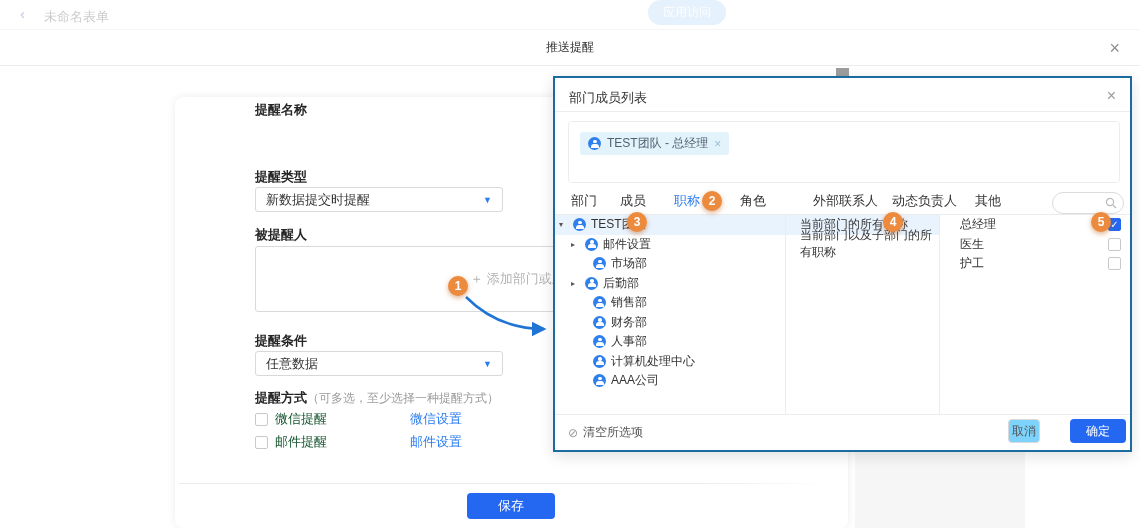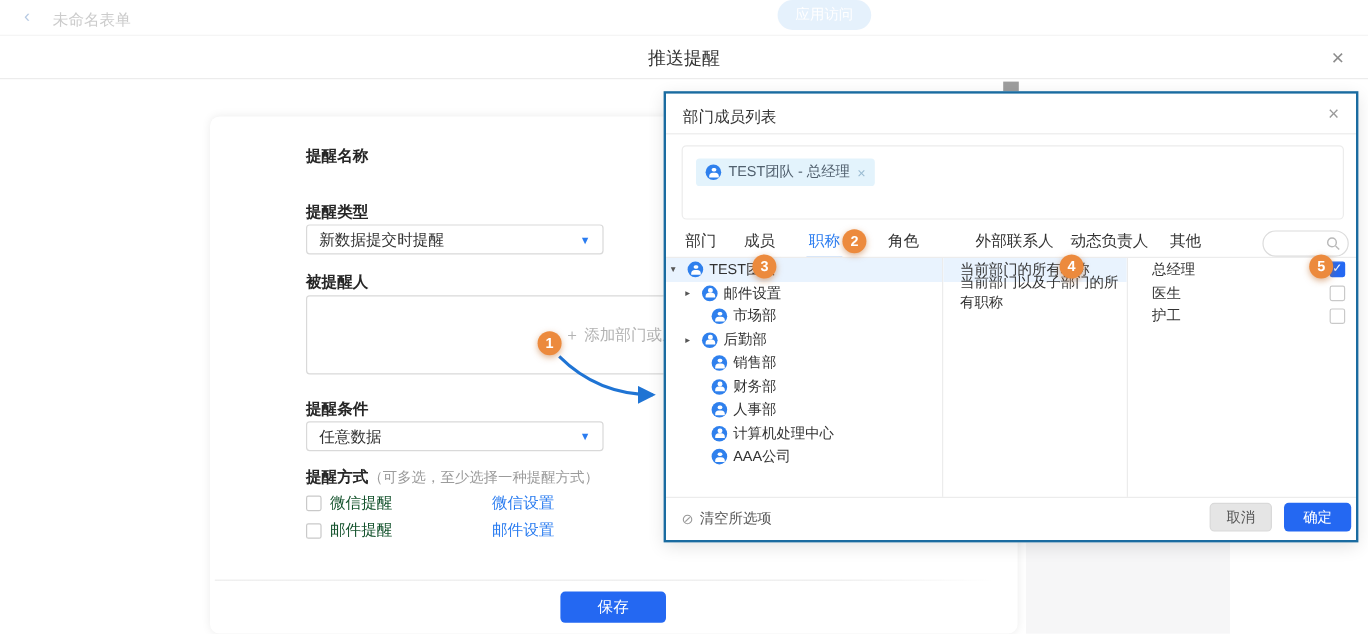--- a/index.html
+++ b/index.html
@@ -19,21 +19,21 @@
     font-size:7px; color:#c4c4c4; display:flex; align-items:center; justify-content:center; }
   .q-icon { width:13px; height:13px; border:1px solid #cfcfcf; border-radius:50%;
     font-size:9px; color:#c4c4c4; display:flex; align-items:center; justify-content:center; }
   .avatar { width:22px; height:22px; border-radius:50%;
     background:radial-gradient(circle at 35% 30%, #f8ecd8 0 30%, #eccfa8 60%, #ddb389); }
 
   
   #modal-header { position:absolute; left:0; top:30px; width:1140px; height:36px;
     background:#fff; border-bottom:1px solid #ececec; }
   #modal-title { position:absolute; left:0; top:9px; width:1140px; text-align:center;
-    font-size:15px; color:#333; }
+    font-size:12px; color:#333; }
   #modal-close { position:absolute; right:20px; top:8px; font-size:18px; color:#8c8c8c; cursor:pointer; }
 
   
   #card { position:absolute; left:175px; top:97px; width:673px; height:431px;
     background:#fff; border-radius:8px; box-shadow:0 0 8px rgba(0,0,0,.08); z-index:2; }
   .flabel { position:absolute; font-size:13px; font-weight:bold; color:#262626; }
   .fnote { font-weight:normal; color:#9b9b9b; font-size:12px; }
   .tbox { position:absolute; border:1px solid #d9d9d9; border-radius:3px; background:#fff;
     font-size:13px; color:#333; display:flex; align-items:center; padding:0 10px; }
   .caret-dn { position:absolute; right:10px; font-size:9px; color:#2a7cf0; }
@@ -95,22 +95,22 @@
   .prow { height:19.5px; display:flex; align-items:center; padding:0 9px 0 20px; font-size:12px; color:#333; }
   .prow .sp { flex:1; }
   .cb2 { width:13px; height:13px; border:1px solid #c9c9c9; border-radius:2px; background:#fff; flex:none; }
   .cb2.checked { background:#2468f2; border-color:#2468f2; color:#fff; font-size:10px; line-height:12px;
     text-align:center; }
 
   #dlg-foot-line { position:absolute; left:0; top:336px; width:575px; height:1px; background:#ececec; }
   #clear-sel { position:absolute; left:13px; top:346px; font-size:12px; color:#555;
     display:flex; align-items:center; gap:5px; cursor:pointer; }
   .clear-glyph { color:#999; font-size:12px; }
-  #cancel-btn { position:absolute; left:453px; top:341px; width:52px; height:24px;
-    background:#e5e5e5; border:1px solid #d9d9d9; border-radius:4px; font-size:12px; color:#555;
+  #cancel-btn { position:absolute; left:453px; top:341px; width:32px; height:24px;
+    background:#7dd3fc; border:1px solid #d9d9d9; border-radius:4px; font-size:12px; color:#555;
     display:flex; align-items:center; justify-content:center; cursor:pointer; }
   #confirm-btn { position:absolute; left:515px; top:341px; width:56px; height:24px; font-size:12px; }
 
   
   .badge { position:absolute; width:20px; height:20px; border-radius:50%; background:#ec8a3d;
     color:#fff; font-size:12px; font-weight:bold; display:flex; align-items:center; justify-content:center;
     box-shadow:0 2px 5px rgba(190,100,30,.5); z-index:40; }
   #arrow-svg { position:absolute; left:440px; top:285px; z-index:30; pointer-events:none; }
 </style>
 </head>
@@ -141,21 +141,21 @@
     <span class="avatar"></span>
   </div>
 </div>
 
 <div id="modal-header">
   <div id="modal-title">推送提醒</div>
   <span id="modal-close">×</span>
 </div>
 
 <div id="card">
-  <span class="flabel" style="left:80px; top:24px;">提醒名称</span>
+  <span class="flabel" style="left:80px; top:4px;">提醒名称</span>
 
   <span class="flabel" style="left:80px; top:71px;">提醒类型</span>
   <div class="tbox" style="left:80px; top:90px; width:248px; height:25px;">
     <span>新数据提交时提醒</span>
     <span class="caret-dn">▼</span>
   </div>
 
   <span class="flabel" style="left:80px; top:129px;">被提醒人</span>
   <div class="add-box" style="left:80px; top:149px; width:538px; height:66px;">
     <span class="add-text">＋ 添加部门或成员</span>

